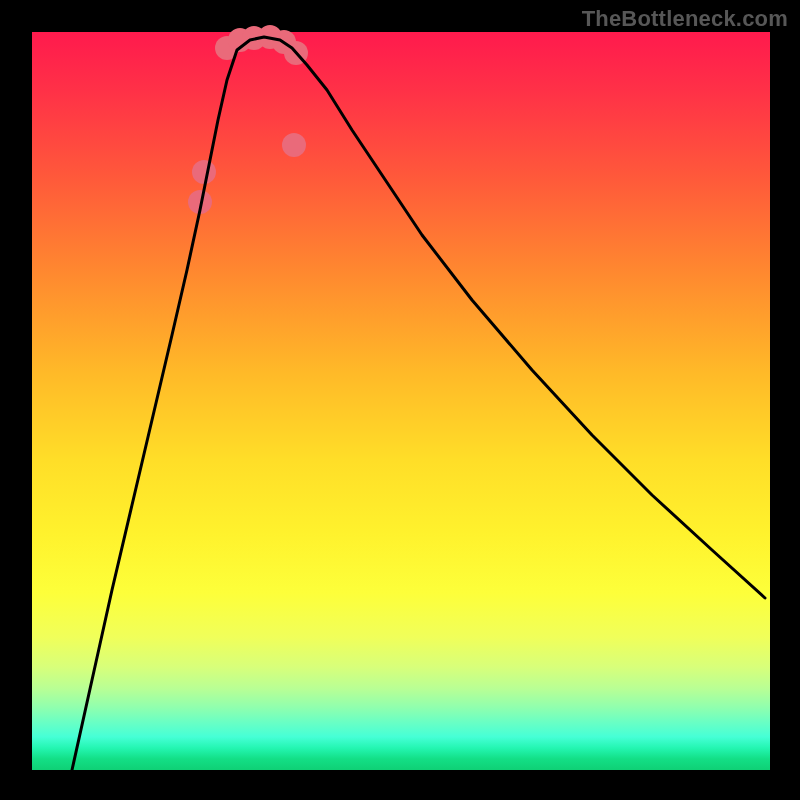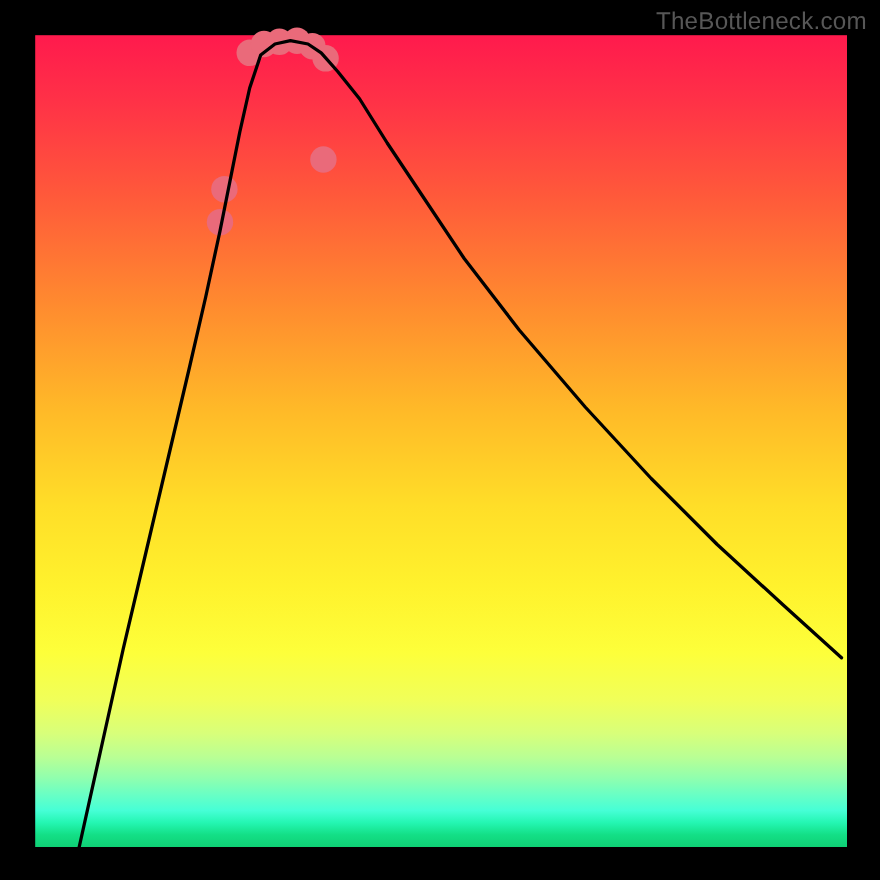--- a/index.html
+++ b/index.html
@@ -16,21 +16,21 @@
     width: 800px;
     height: 800px;
     background: #000;
   }
   .watermark {
     position: absolute;
     top: 6px;
     right: 12px;
     color: #575757;
     font-size: 22px;
-    font-weight: 400;
+    font-weight: 700;
     letter-spacing: 0.2px;
   }
   .plot {
     position: absolute;
     left: 32px;
     top: 32px;
     width: 738px;
     height: 738px;
   }
   .gradient {

